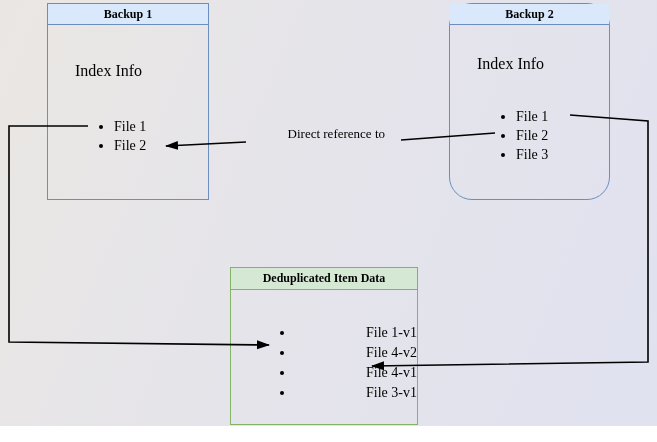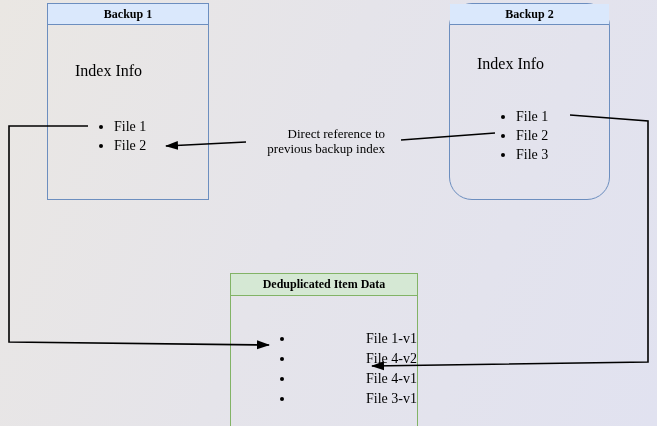--- a/index.html
+++ b/index.html
@@ -28,21 +28,21 @@
     font-weight: bold;
     font-size: 12px;
     text-align: center;
     white-space: nowrap;
   }
   .blue  .shape-header { background: #dae8fc; border-color: #6c8ebf; }
   .green .shape-header { background: #d5e8d4; border-color: #82b366; }
 
   #backup1 { left: 47px;  top: 3px;   width: 162px; height: 197px; }
   #backup2 { left: 449px; top: 3px;   width: 161px; height: 197px; border-radius: 23px; }
-  #dedup   { left: 230px; top: 273px; width: 188px; height: 158px; }
+  #dedup   { left: 230px; top: 267px; width: 188px; height: 158px; }
   #dedup .shape-header { height: 22px; line-height: 21px; }
 
   .index-label { position: absolute; font-size: 16px; line-height: 16px; white-space: nowrap; text-align: right; }
   #backup1 .index-label { left: 27px; top: 59px; }
   #backup2 .index-label { left: 27px; top: 52px; }
 
   ul.file-list {
     position: absolute;
     left: 0; right: 0;
     margin: 0;
@@ -117,16 +117,15 @@
     <polyline class="edge" points="88,126 9,126 9,342 269,345" marker-end="url(#ah)"></polyline>
 
     <polyline class="edge" points="570,115 648,121 648,362 372,366" marker-end="url(#ah)"></polyline>
 
     <line class="edge" x1="495" y1="133" x2="401" y2="140"></line>
     <line class="edge" x1="246" y1="142" x2="166" y2="146" marker-end="url(#ah)"></line>
   </svg>
 
   <div class="edge-label">
     <div>Direct reference to</div>
-    <div>previous backup index</div>
   </div>
 
 </div>
 
 </body></html>

